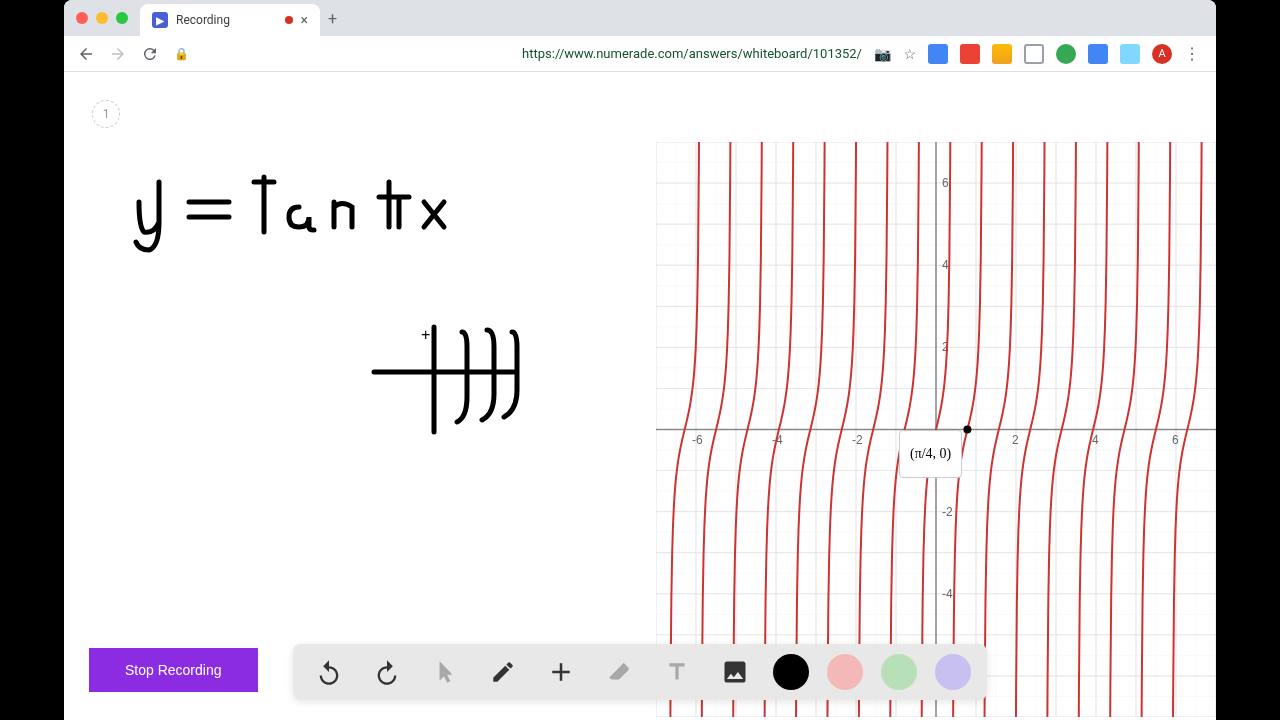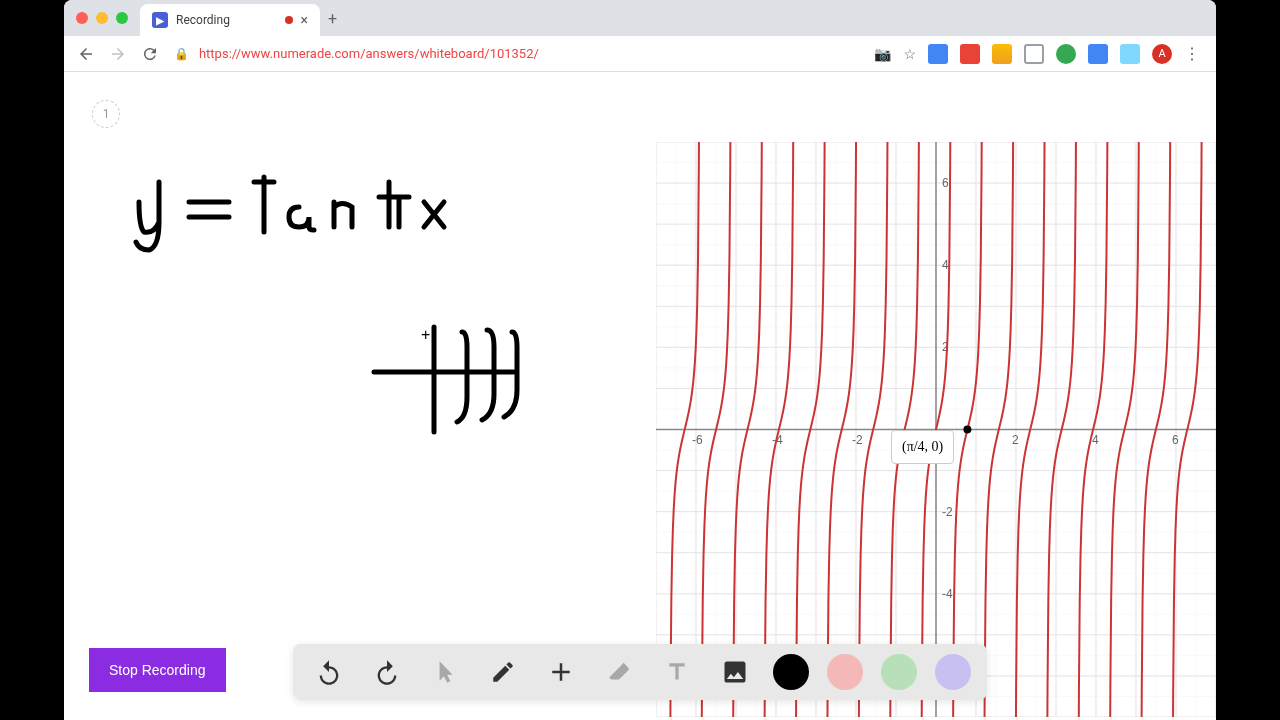--- a/index.html
+++ b/index.html
@@ -14,30 +14,30 @@
     .tab { background: #fff; height: 32px; margin-top: 4px; padding: 0 12px; display: flex; align-items: center; gap: 8px; border-radius: 8px 8px 0 0; min-width: 180px; }
     .favicon { width: 16px; height: 16px; background: #4a5fd4; border-radius: 3px; display: flex; align-items: center; justify-content: center; color: #fff; font-size: 10px; font-weight: bold; }
     .tab-title { font-size: 12px; color: #3c4043; flex: 1; }
     .rec-dot { width: 8px; height: 8px; background: #d93025; border-radius: 50%; }
     .close-x { font-size: 14px; color: #5f6368; cursor: pointer; }
     .newtab { margin-left: 8px; font-size: 16px; color: #5f6368; cursor: pointer; }
     .addrbar { height: 36px; background: #fff; border-bottom: 1px solid #e0e0e0; display: flex; align-items: center; padding: 0 8px; gap: 4px; }
     .nav-btn { width: 28px; height: 28px; display: flex; align-items: center; justify-content: center; color: #5f6368; cursor: pointer; border-radius: 50%; }
     .nav-btn.disabled { color: #bdc1c6; }
     .lock-icon { color: #5f6368; font-size: 12px; margin: 0 6px; }
-    .url { font-size: 13px; color: #ef4444; flex: 1; }
+    .url { font-size: 13px; color: #14532d; flex: 1; text-align: right; }
     .ext-icons { display: flex; gap: 12px; align-items: center; padding: 0 8px; }
     .ext-icon { width: 20px; height: 20px; border-radius: 3px; }
     .content { flex: 1; position: relative; background: #fff; overflow: hidden; }
     .page-badge { position: absolute; left: 28px; top: 28px; width: 28px; height: 28px; border: 1px dashed #ccc; border-radius: 50%; display: flex; align-items: center; justify-content: center; font-size: 12px; color: #999; }
     .handwriting { position: absolute; left: 60px; top: 100px; }
     .graph { position: absolute; right: 0; top: 70px; width: 560px; height: 575px; }
     .graph svg { width: 100%; height: 100%; }
-    .point-label { position: absolute; background: #fff; border: 1px solid #ccc; border-radius: 4px; padding: 8px 10px; font-size: 14px; font-family: "Times New Roman", serif; }
-    .stop-btn { position: absolute; left: 25px; bottom: 28px; background: #8b2be2; color: #fff; border: none; padding: 14px 20px; font-size: 14px; font-weight: 500; cursor: pointer; }
+    .point-label { position: absolute; background: #fff; border: 1px solid #ccc; border-radius: 4px; padding: 15px 10px; font-size: 14px; font-family: "Times New Roman", serif; margin-left: 8px; }
+    .stop-btn { position: absolute; left: 25px; bottom: 28px; background: #8b2be2; color: #fff; border: none; padding: 14px 36px; font-size: 14px; font-weight: 500; cursor: pointer; }
     .toolbar { position: absolute; left: 50%; transform: translateX(-50%); bottom: 20px; background: #e8e8e8; border-radius: 8px; padding: 8px 16px; display: flex; align-items: center; gap: 18px; box-shadow: 0 2px 8px rgba(0,0,0,0.1); }
     .tool { width: 40px; height: 40px; display: flex; align-items: center; justify-content: center; cursor: pointer; color: #333; }
     .tool.faded { opacity: 0.35; }
     .color-swatch { width: 36px; height: 36px; border-radius: 50%; cursor: pointer; }
     .gridline { stroke: #e5e5e5; stroke-width: 1; }
     .gridline-minor { stroke: #f2f2f2; stroke-width: 0.5; }
     .axis { stroke: #888; stroke-width: 1.5; }
     .tan-curve { stroke: #cc3333; stroke-width: 2; fill: none; }
     .axis-label { font-size: 12px; fill: #666; font-family: sans-serif; }
   </style>

